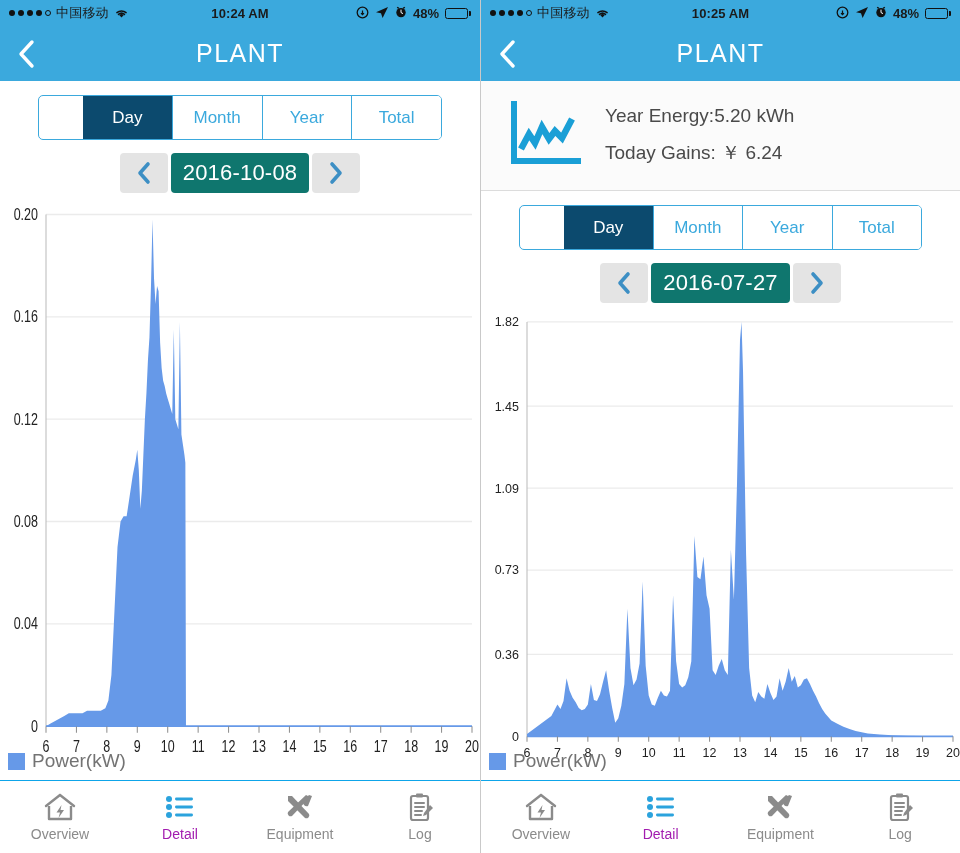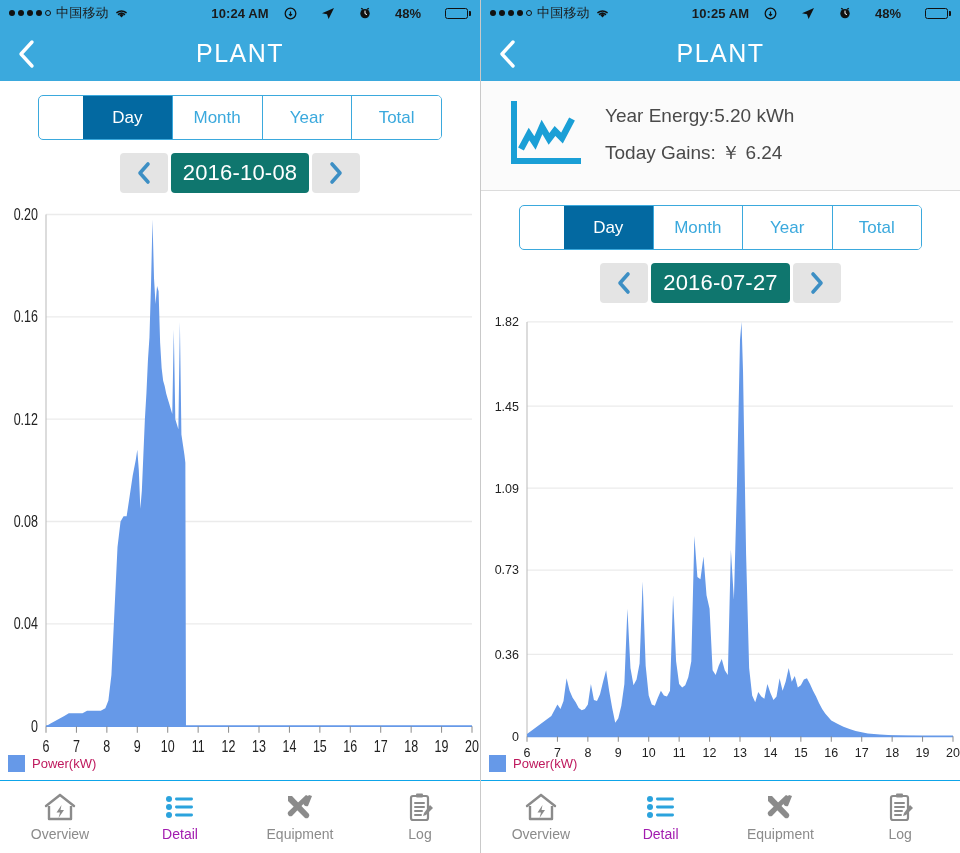--- a/index.html
+++ b/index.html
@@ -13,21 +13,21 @@
   
   .statusbar { height:26px; background:#3ba9dd; color:#1b1b1b;
     display:flex; align-items:center; font-size:13px; position:relative; flex:0 0 26px; }
   .sb-left { display:flex; align-items:center; gap:5px; padding-left:9px; }
   .dots { display:flex; gap:3px; align-items:center; }
   .dot { width:6px; height:6px; border-radius:50%; background:#111; }
   .dot.hollow { background:transparent; border:1.2px solid #111; }
   .carrier { font-size:13px; letter-spacing:.2px; }
   .sb-time { position:absolute; left:0; right:0; text-align:center;
              font-size:13px; font-weight:bold; letter-spacing:.1px; }
-  .sb-right { margin-left:auto; display:flex; align-items:center; gap:24px;
+  .sb-right { margin-left:auto; display:flex; gap:6px;
               padding-right:9px; position:relative; z-index:2; }
   .batt { display:flex; align-items:center; }
   .batt-body { width:23px; height:11px; border:1.4px solid #111; border-radius:2.5px;
                padding:1.2px; }
   .batt-fill { height:100%; background:#111; border-radius:1px; }
   .batt-cap { width:2px; height:5px; background:#111; border-radius:0 1px 1px 0; margin-left:1px; }
   .pct { font-size:13px; font-weight:bold; }
 
   
   .navbar { height:55px; background:#3ba9dd; display:flex; align-items:center;
@@ -44,38 +44,38 @@
   .sum-line { font-size:19px; color:#4a4a4a; }
 
   
   .seg-wrap { padding:14px 38px 0 38px; flex:0 0 auto; }
   .segment { display:flex; border:1px solid #3ba9dd; border-radius:5px; overflow:hidden;
              height:45px; }
   .seg-btn { flex:1; display:flex; align-items:center; justify-content:center;
              font-size:17px; color:#3ba9dd; background:#fff;
              border-right:1px solid #3ba9dd; }
   .seg-btn:last-child { border-right:none; }
-  .seg-btn.active { background:#0369a1; color:#fff;margin-left:44px; }
+  .seg-btn.active { background:#0c4a6e; color:#fff;margin-left:44px; }
 
   
   .datepick { display:flex; justify-content:center; align-items:center; gap:3px;
               margin-top:13px; flex:0 0 auto; }
   .dp-arrow { width:48px; height:40px; background:#e4e4e4; border-radius:4px;
               display:flex; align-items:center; justify-content:center; }
   .dp-date { background:#0f766e; color:#fff; height:40px; border-radius:4px;
              display:flex; align-items:center; padding:0 12px;
              font-size:22px; letter-spacing:.2px; }
 
   
   .chart-area { flex:1 1 auto; position:relative; margin-top:8px; }
   .chart-svg { display:block; width:480px; height:100%; }
   .legend { position:absolute; left:8px; bottom:8px; display:flex;
             align-items:center; gap:7px; }
   .legend-sw { width:17px; height:17px; background:#6699e8; }
-  .legend-lbl { font-size:13px; color:#be185d; }
+  .legend-lbl { font-size:19px; color:#737373; }
 
   
   .tabbar { height:73px; border-top:1px solid #0ea5e9; display:flex; flex:0 0 73px;
             background:#fff; }
   .tab { flex:1; display:flex; flex-direction:column; align-items:center;
          justify-content:center; gap:4px; }
   .tab-lbl { font-size:14px; color:#8b8b8b; }
   .tab.active .tab-lbl { color:#a21caf; }
 </style>
 </head>

